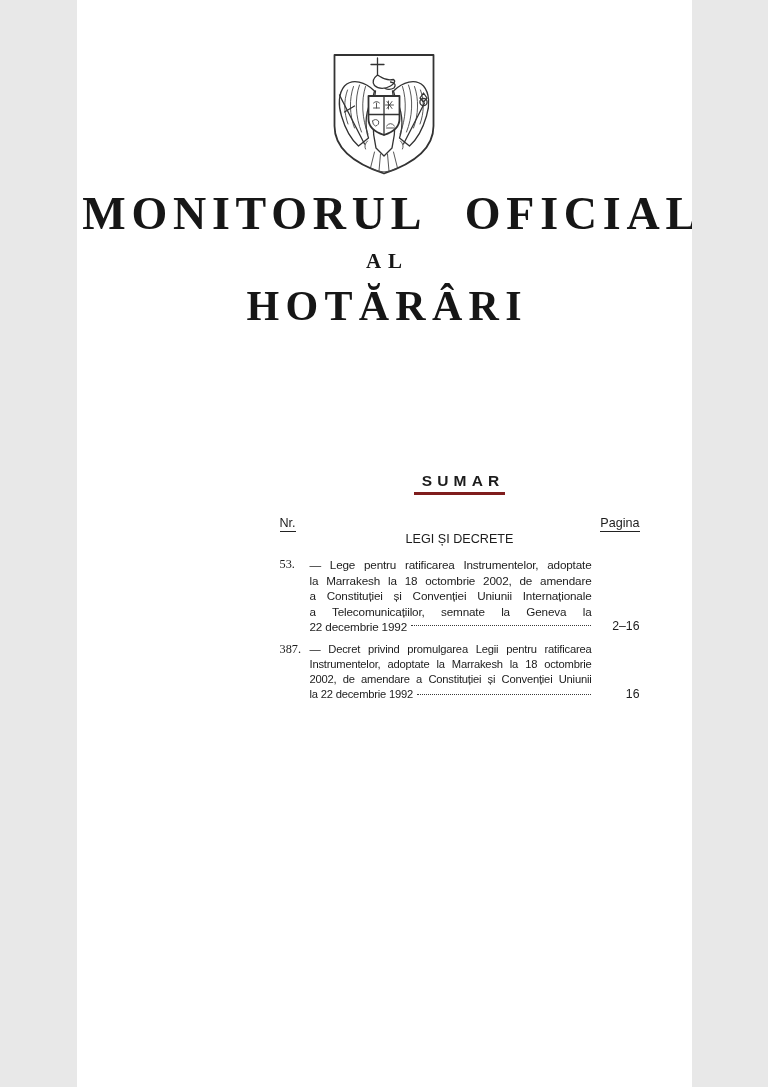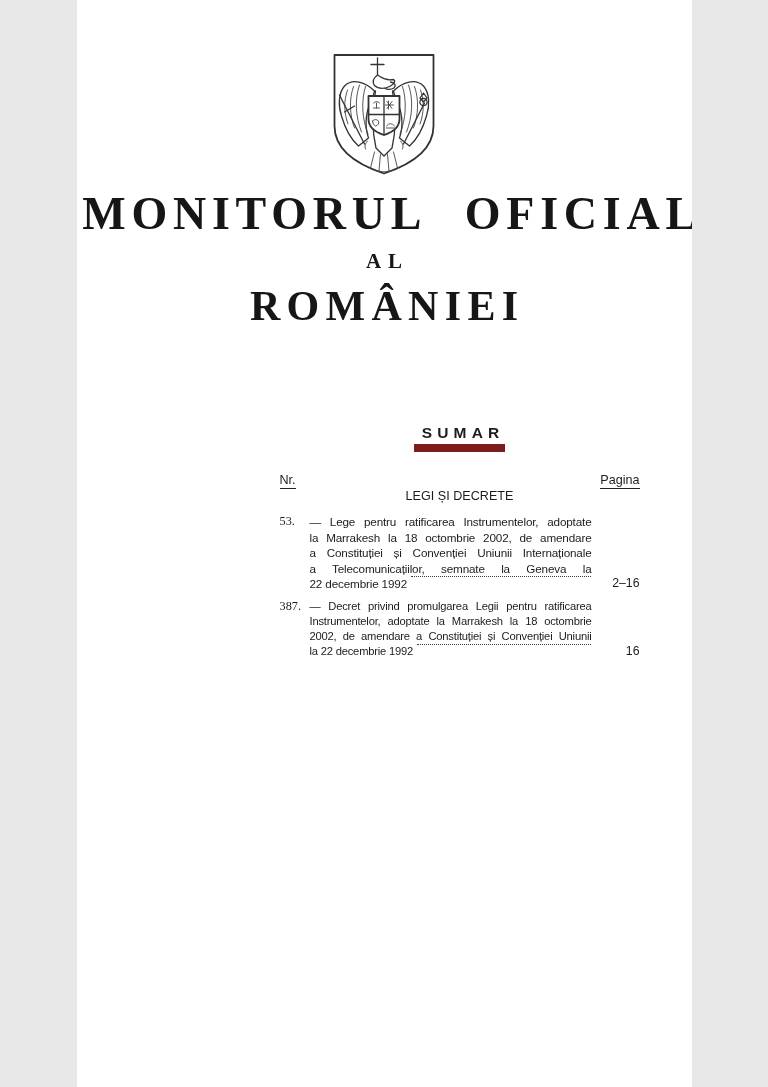--- a/index.html
+++ b/index.html
@@ -30,35 +30,35 @@
   .band-left { width:215px; font-size:13.3px; white-space:nowrap; }
   .band-center { flex:1; text-align:center; font-weight:bold; color:#1a1a1a; }
   .band-part { font-size:10.8px; letter-spacing:0.45em; text-indent:0.45em; line-height:1.15; }
   .band-sub  { font-size:13.6px; margin-top:1px; line-height:1.15; white-space:nowrap; }
   .band-right { width:215px; text-align:right; font-size:13.3px; white-space:nowrap; }
 
   
   .summary { position:absolute; top:424px; left:203px; width:360px; }
   .sumar-title { text-align:center; }
   .sumar-title span { font-size:15.5px; font-weight:bold; letter-spacing:0.33em;
-                      text-indent:0.33em; border-bottom:8px solid #7f1d1d; padding:0 1px 2px 3px;
-                      display:inline-block; }
+                      text-indent:0.33em; border-bottom:3px solid #7f1d1d; padding:0 1px 2px 3px;
+                      display:inline-block;margin-top:48px; }
   .cols-row { display:flex; justify-content:space-between; margin-top:21px; font-size:12.6px; }
   .cols-row span { border-bottom:1.5px solid #222; padding-bottom:1px; }
   .section-heading { text-align:center; font-size:12.6px; }
 
   .toc-entry { display:flex; align-items:flex-start; }
   .toc-entry.first  { margin-top:11px; }
   .toc-entry.second { margin-top:7px; }
   .toc-num  { width:30px; font-size:12.3px; line-height:15.5px;font-family:Liberation Serif, serif; }
   .toc-text { width:282px; }
   .toc-entry.first  .toc-text { font-size:11.7px; line-height:15.5px; letter-spacing:-0.15px; }
   .toc-entry.second .toc-text { font-size:11.2px; line-height:15.3px; letter-spacing:-0.2px; }
   .toc-line { text-align:justify; text-align-last:justify; white-space:nowrap; }
-  .lastline { display:flex; align-items:flex-start; }
+  .lastline { display:flex; align-items:center; }
   .lastline .txt { white-space:nowrap; }
   .leader { flex:1; border-bottom:1.8px dotted #3a3a3a; margin:0 1px 2px 4px; min-width:20px; }
   .toc-page { flex:1; text-align:right; align-self:flex-end; font-size:12.3px;
               line-height:15px; padding-bottom:1px; }
 
   svg .ln { fill:none; stroke:#333; stroke-width:1.3; stroke-linecap:round; stroke-linejoin:round; }
   svg .ln2 { fill:#ffffff; stroke:#333; stroke-width:1.8; stroke-linejoin:round; }
   svg .thin { fill:none; stroke:#444; stroke-width:0.9; stroke-linecap:round; }
 </style>
 </head>
@@ -107,21 +107,21 @@
       <path class="thin" d="M46,52 Q49,49 52,52 M49,52 V57 M46,57 H52"></path>
       <path class="thin" d="M61,50 V58 M58,54 H66 M59.5,50.5 L64.5,57.5 M64.5,50.5 L59.5,57.5"></path>
       <path class="thin" d="M45,70 Q48,67 51,70 Q52,74 48,75 Q45,74 45,70"></path>
       <path class="thin" d="M59,75 Q63,70 67,75 M59,77 H67"></path>
     </svg>
   </div>
 
   <div class="masthead">
     <div class="masthead-title">MONITORUL OFICIAL</div>
     <div class="masthead-al">AL</div>
-    <div class="masthead-ro">ROMÂNIEI</div>
+    <div class="masthead-ro">HOTĂRÂRI</div>
   </div>
 
 
   <div class="summary">
     <div class="sumar-title">
       <span>SUMAR</span>
     </div>
 
     <div class="cols-row">
       <span>Nr.</span>

